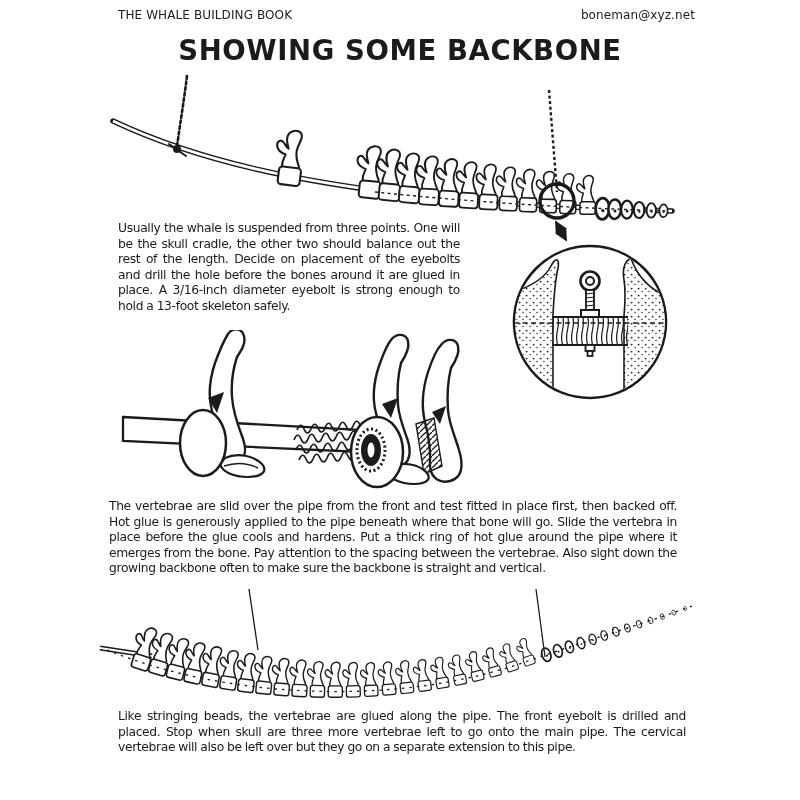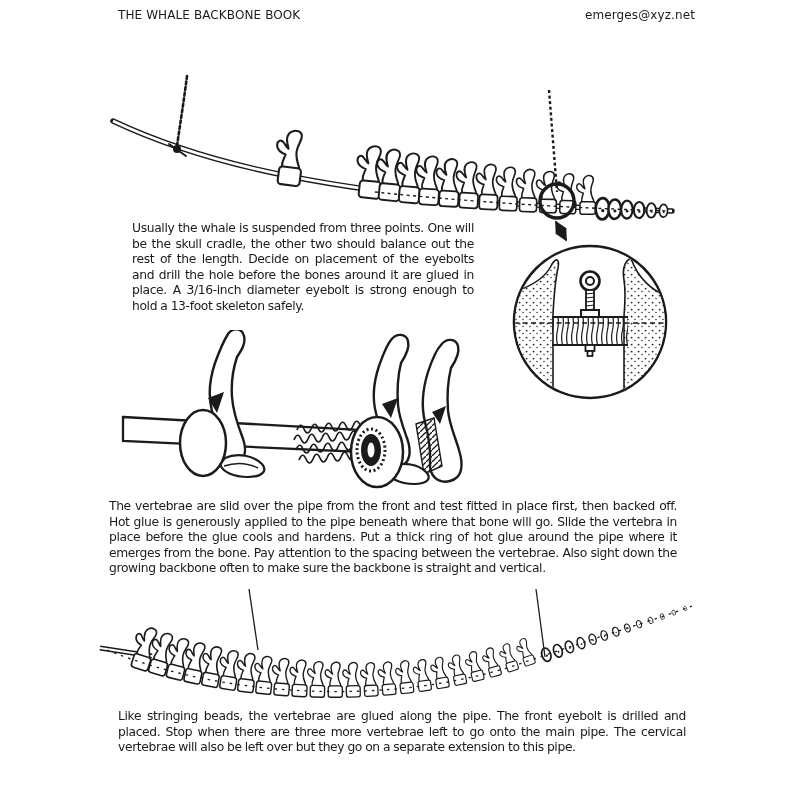--- a/index.html
+++ b/index.html
@@ -14,41 +14,42 @@
   .hdr-left  { left:118px; }
   .hdr-right { right:105px; }
   .title {
     position:absolute; top:34px; left:0; right:0; margin:0;
     text-align:center; font-size:27.5px; font-weight:bold; letter-spacing:.6px;
   }
   .para {
     position:absolute; font-size:12.3px; line-height:15.5px;
     letter-spacing:-.35px; word-spacing:-.4px; text-align:justify;
   }
-  .p1 { left:118px; top:221px; width:342px;margin-left:14px; }
+  .p1 { left:118px; top:221px; width:342px; }
   .p2 { left:109px; top:499px; width:568px; }
   .p3 { left:118px; top:709px; width:568px; }
   .pageno {
     position:absolute; left:0; right:0; top:763px; text-align:center;
     font-size:13.5px; font-weight:bold;
   }
   svg.fig { position:absolute; pointer-events:none; }
   #fig1 { left:90px;  top:66px;  width:620px; height:345px; }
   #fig2 { left:105px; top:330px; width:405px; height:170px; }
   #fig3 { left:95px;  top:583px; width:610px; height:132px; }
   svg .ln { stroke:var(--ink); fill:none; stroke-linecap:round; }
 </style>
 </head>
 <body>
 
 <div class="page">
 
-  <div class="hdr hdr-left">THE WHALE BACKBONE BOOK</div>
-  <div class="hdr hdr-right">emerges@xyz.net</div>
-
+  <div class="hdr hdr-left">THE WHALE BUILDING BOOK</div>
+  <div class="hdr hdr-right">boneman@xyz.net</div>
+
+  <h1 class="title">SHOWING SOME BACKBONE</h1>
 
   <svg id="fig1" class="fig" viewBox="90 66 620 345">
     <defs>
       <marker id="ah" markerWidth="9" markerHeight="9" refX="6" refY="3.5" orient="auto">
         <path d="M0,0 L7,3.5 L0,7 Z" fill="#1b1b1b"></path>
       </marker>
       <pattern id="stip" width="7" height="7" patternUnits="userSpaceOnUse">
         <rect width="7" height="7" fill="#ffffff"></rect>
         <circle cx="1.6" cy="1.6" r="0.95" fill="#2a2a2a"></circle>
         <circle cx="5" cy="4.6" r="0.75" fill="#2a2a2a"></circle>
@@ -202,15 +203,15 @@
       <use href="#bead" transform="translate(639.0,624.2) rotate(-18.1) scale(0.44)"></use>
       <use href="#bead" transform="translate(650.6,620.4) rotate(-18.3) scale(0.40)"></use>
       <use href="#bead" transform="translate(662.2,616.6) rotate(-18.7) scale(0.35)"></use>
       <use href="#bead" transform="translate(673.7,612.6) rotate(-19.2) scale(0.31)"></use>
       <use href="#bead" transform="translate(685.2,608.5) rotate(-20.2) scale(0.26)"></use>
       <path class="topline" d="M 107,650 C 230,700 400,706 525,662 C 600,636 658,619 692,606" fill="none" stroke="#1b1b1b" stroke-width="1.3" stroke-dasharray="2.5 5"></path>
       <path class="topline" d="M 249,589 L 258,650" stroke="#1b1b1b" stroke-width="1.3" fill="none"></path>
       <path class="topline" d="M 536,589 L 545,657" stroke="#1b1b1b" stroke-width="1.3" fill="none"></path>
     </svg>
 
-  <div class="para p3">Like stringing beads, the vertebrae are glued along the pipe. The front eyebolt is drilled and placed. Stop when there are three more vertebrae left to go onto the main pipe. The cervical vertebrae will also be left over but they go on a separate extension to this pipe.</div>
+  <div class="para p3">Like stringing beads, the vertebrae are glued along the pipe. The front eyebolt is drilled and placed. Stop when skull are three more vertebrae left to go onto the main pipe. The cervical vertebrae will also be left over but they go on a separate extension to this pipe.</div>
 
 </div>
 
 </body></html>

